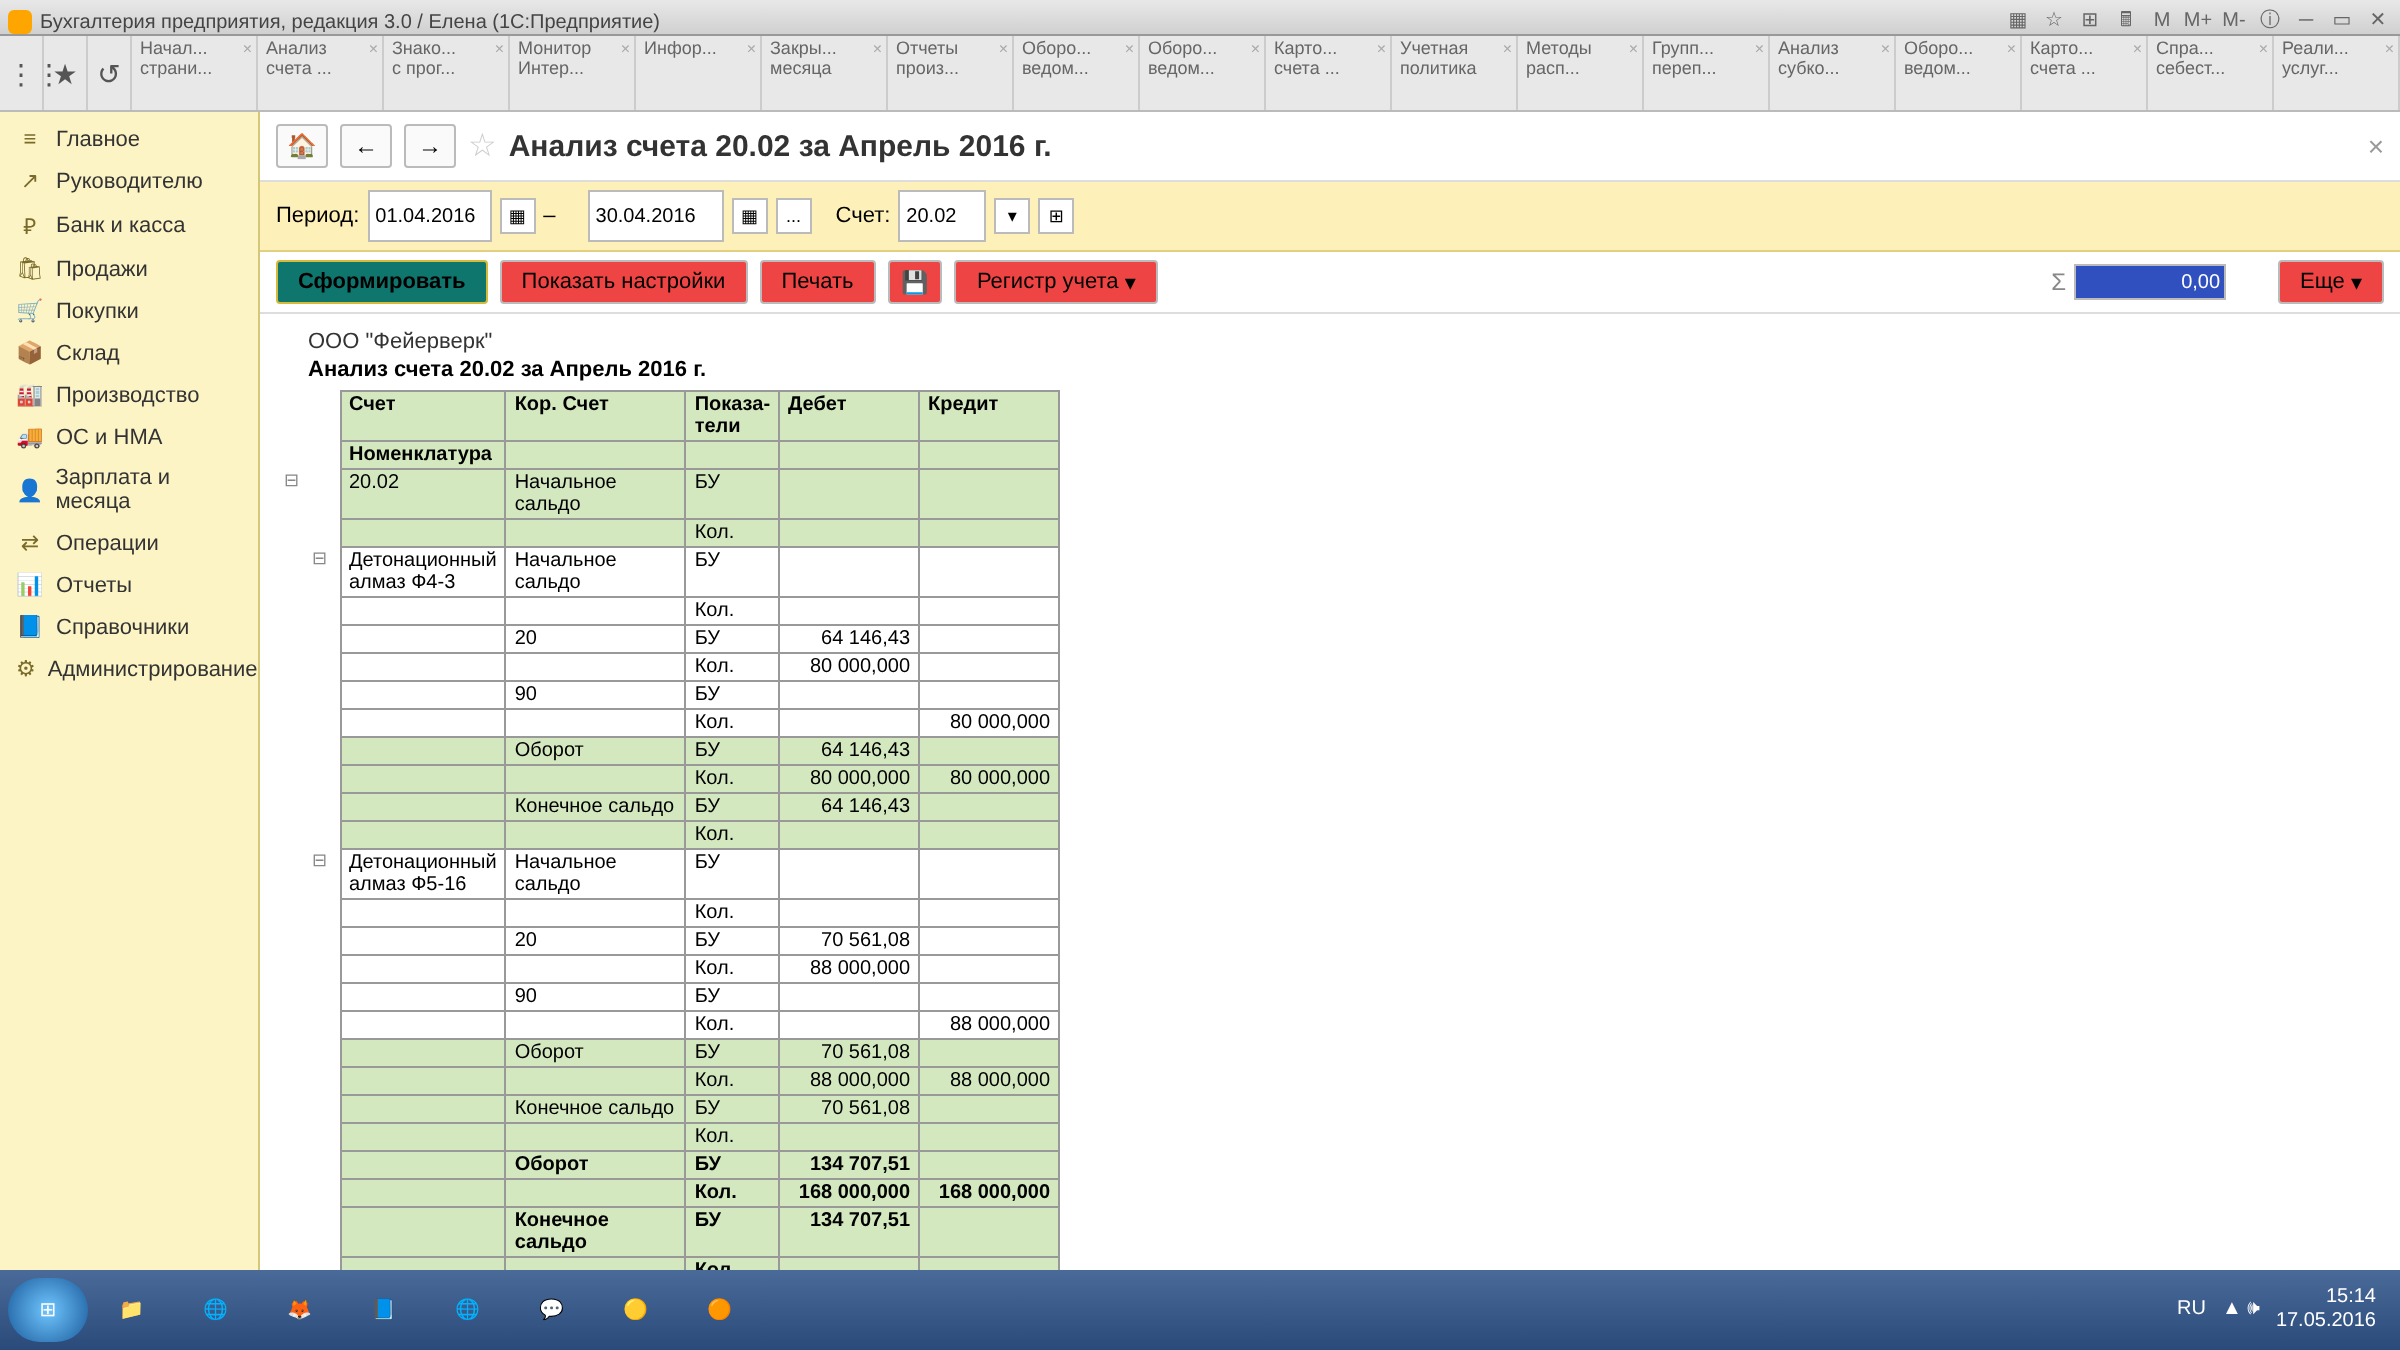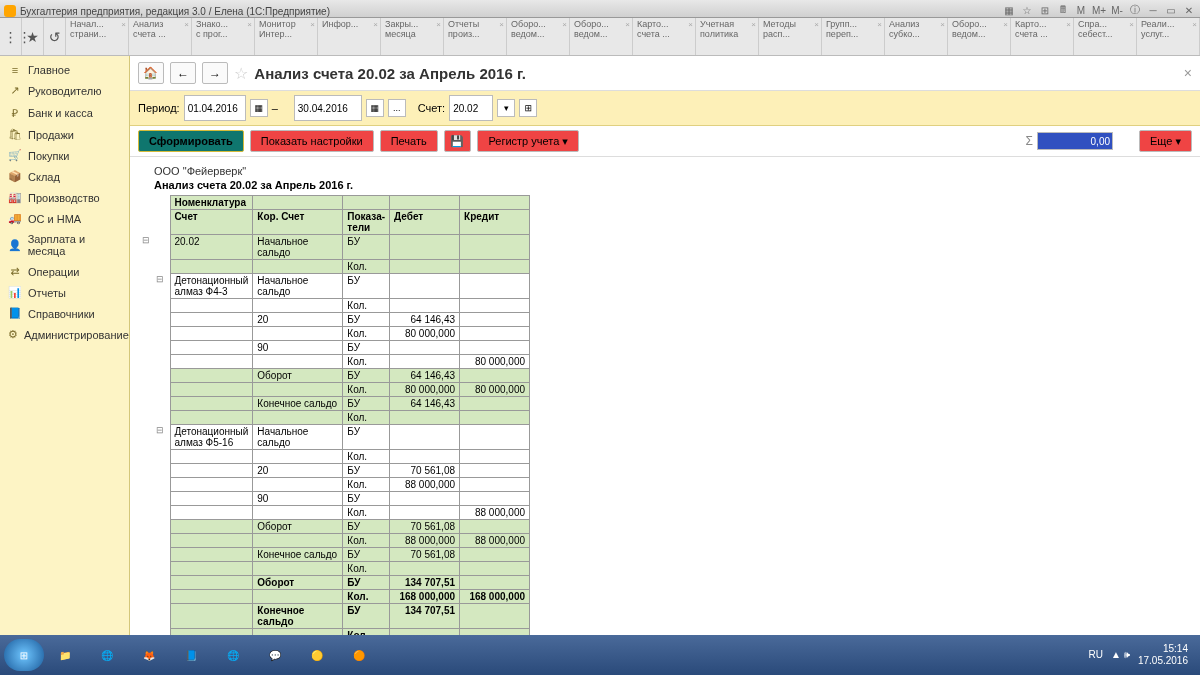--- a/index.html
+++ b/index.html
@@ -202,34 +202,34 @@
     </div>
 
     <div class="report-area">
       <div class="org">ООО "Фейерверк"</div>
       <div class="rtitle">Анализ счета 20.02 за Апрель 2016 г.</div>
       <table class="rep">
         <thead>
           <tr>
             <th class="tree-cell" style="border:none;background:none"></th>
             <th class="tree-cell" style="border:none;background:none"></th>
+            <th style="width:80px">Счет</th>
+            <th style="width:90px">Кор. Счет</th>
+            <th style="width:40px">Показа-<br>тели</th>
+            <th style="width:70px">Дебет</th>
+            <th style="width:70px">Кредит</th>
+          </tr>
+          <tr>
+            <th class="tree-cell" style="border:none;background:none"></th>
+            <th class="tree-cell" style="border:none;background:none"></th>
             <th colspan="1">Номенклатура</th>
             <th></th>
               <th></th>
               <th></th>
               <th></th>
-          </tr>
-          <tr>
-            <th class="tree-cell" style="border:none;background:none"></th>
-            <th class="tree-cell" style="border:none;background:none"></th>
-            <th style="width:80px">Счет</th>
-            <th style="width:90px">Кор. Счет</th>
-            <th style="width:40px">Показа-<br>тели</th>
-            <th style="width:70px">Дебет</th>
-            <th style="width:70px">Кредит</th>
           </tr>
         </thead>
         <tbody id="report-rows">
             <tr>
     <td class="tree-cell">⊟</td>
     <td class="tree-cell"></td>
     <td class="shade">20.02</td>
     <td class="shade">Начальное сальдо</td>
     <td class="shade">БУ</td>
     <td class="shade num"></td>

